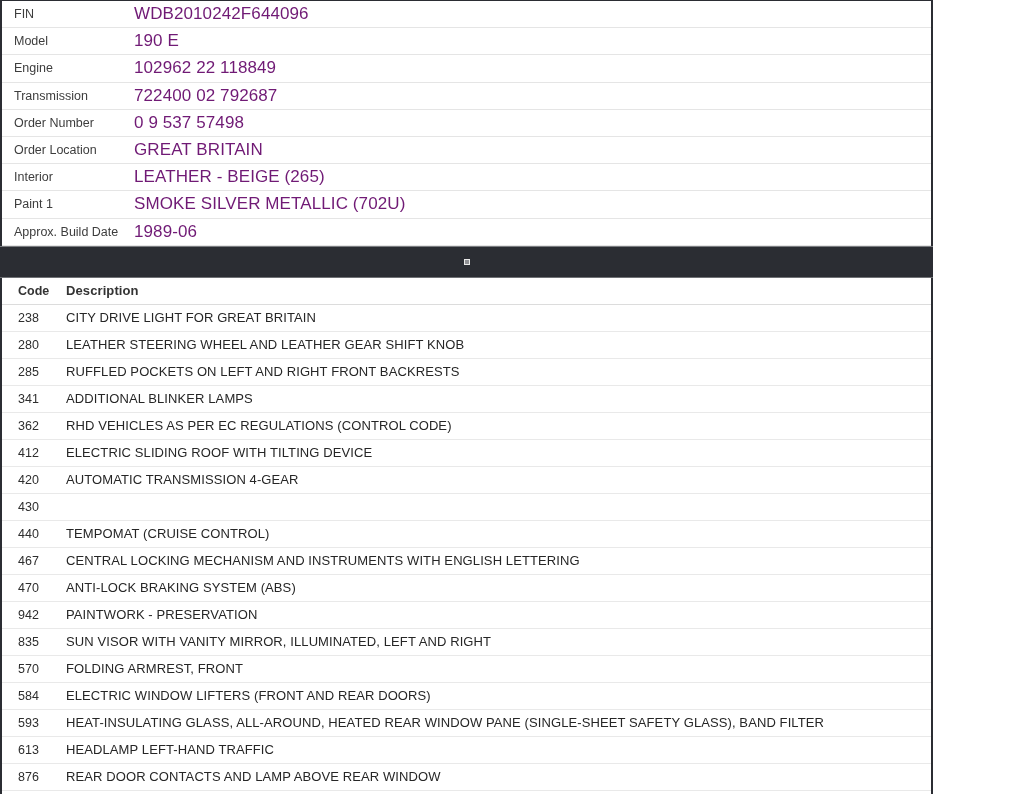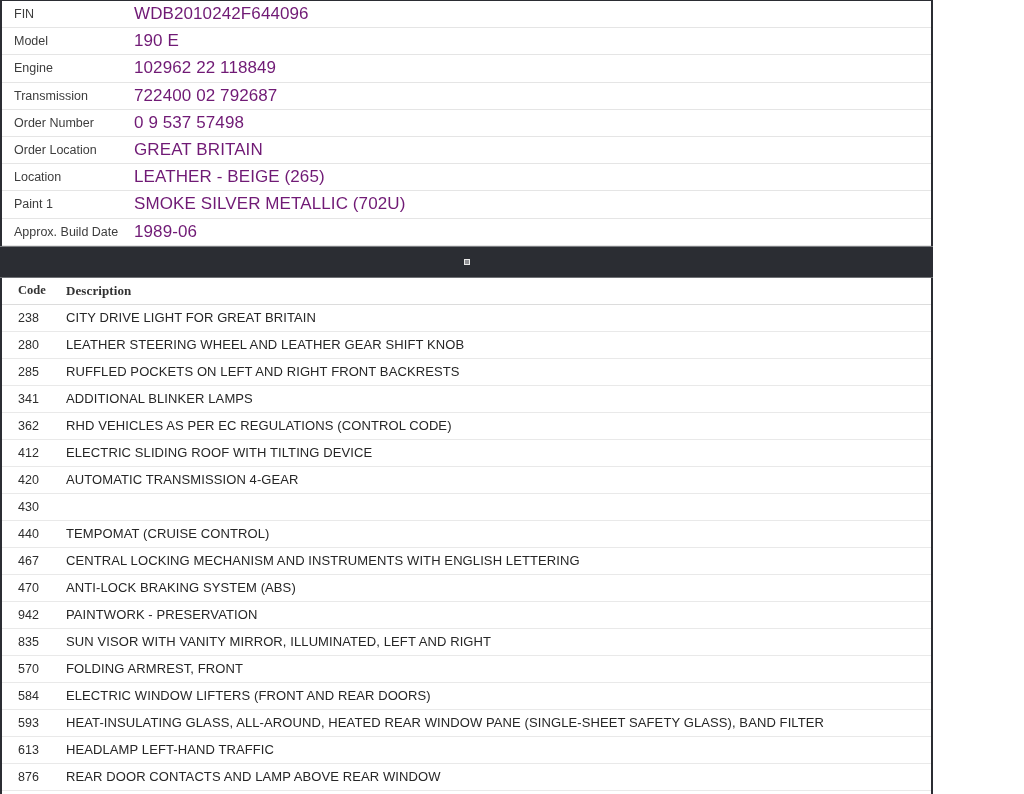--- a/index.html
+++ b/index.html
@@ -81,21 +81,20 @@
   }
   .odesc {
     font-size: 13px;
     color: #262626;
     letter-spacing: 0.1px;
     white-space: nowrap;
   }
   .ohead .ocode, .ohead .odesc {
     font-weight: bold;
     color: #333333;
-    font-family: Liberation Serif, serif;
   }
 </style>
 </head>
 <body>
 
 <div class="frame">
 
   <div class="vtable">
       <div class="vrow">
         <div class="vlabel">FIN</div>
@@ -115,21 +114,21 @@
       </div>
       <div class="vrow">
         <div class="vlabel">Order Number</div>
         <div class="vvalue">0 9 537 57498</div>
       </div>
       <div class="vrow">
         <div class="vlabel">Order Location</div>
         <div class="vvalue">GREAT BRITAIN</div>
       </div>
       <div class="vrow">
-        <div class="vlabel">Location</div>
+        <div class="vlabel">Interior</div>
         <div class="vvalue">LEATHER - BEIGE (265)</div>
       </div>
       <div class="vrow">
         <div class="vlabel">Paint 1</div>
         <div class="vvalue">SMOKE SILVER METALLIC (702U)</div>
       </div>
       <div class="vrow">
         <div class="vlabel">Approx. Build Date</div>
         <div class="vvalue">1989-06</div>
       </div>

